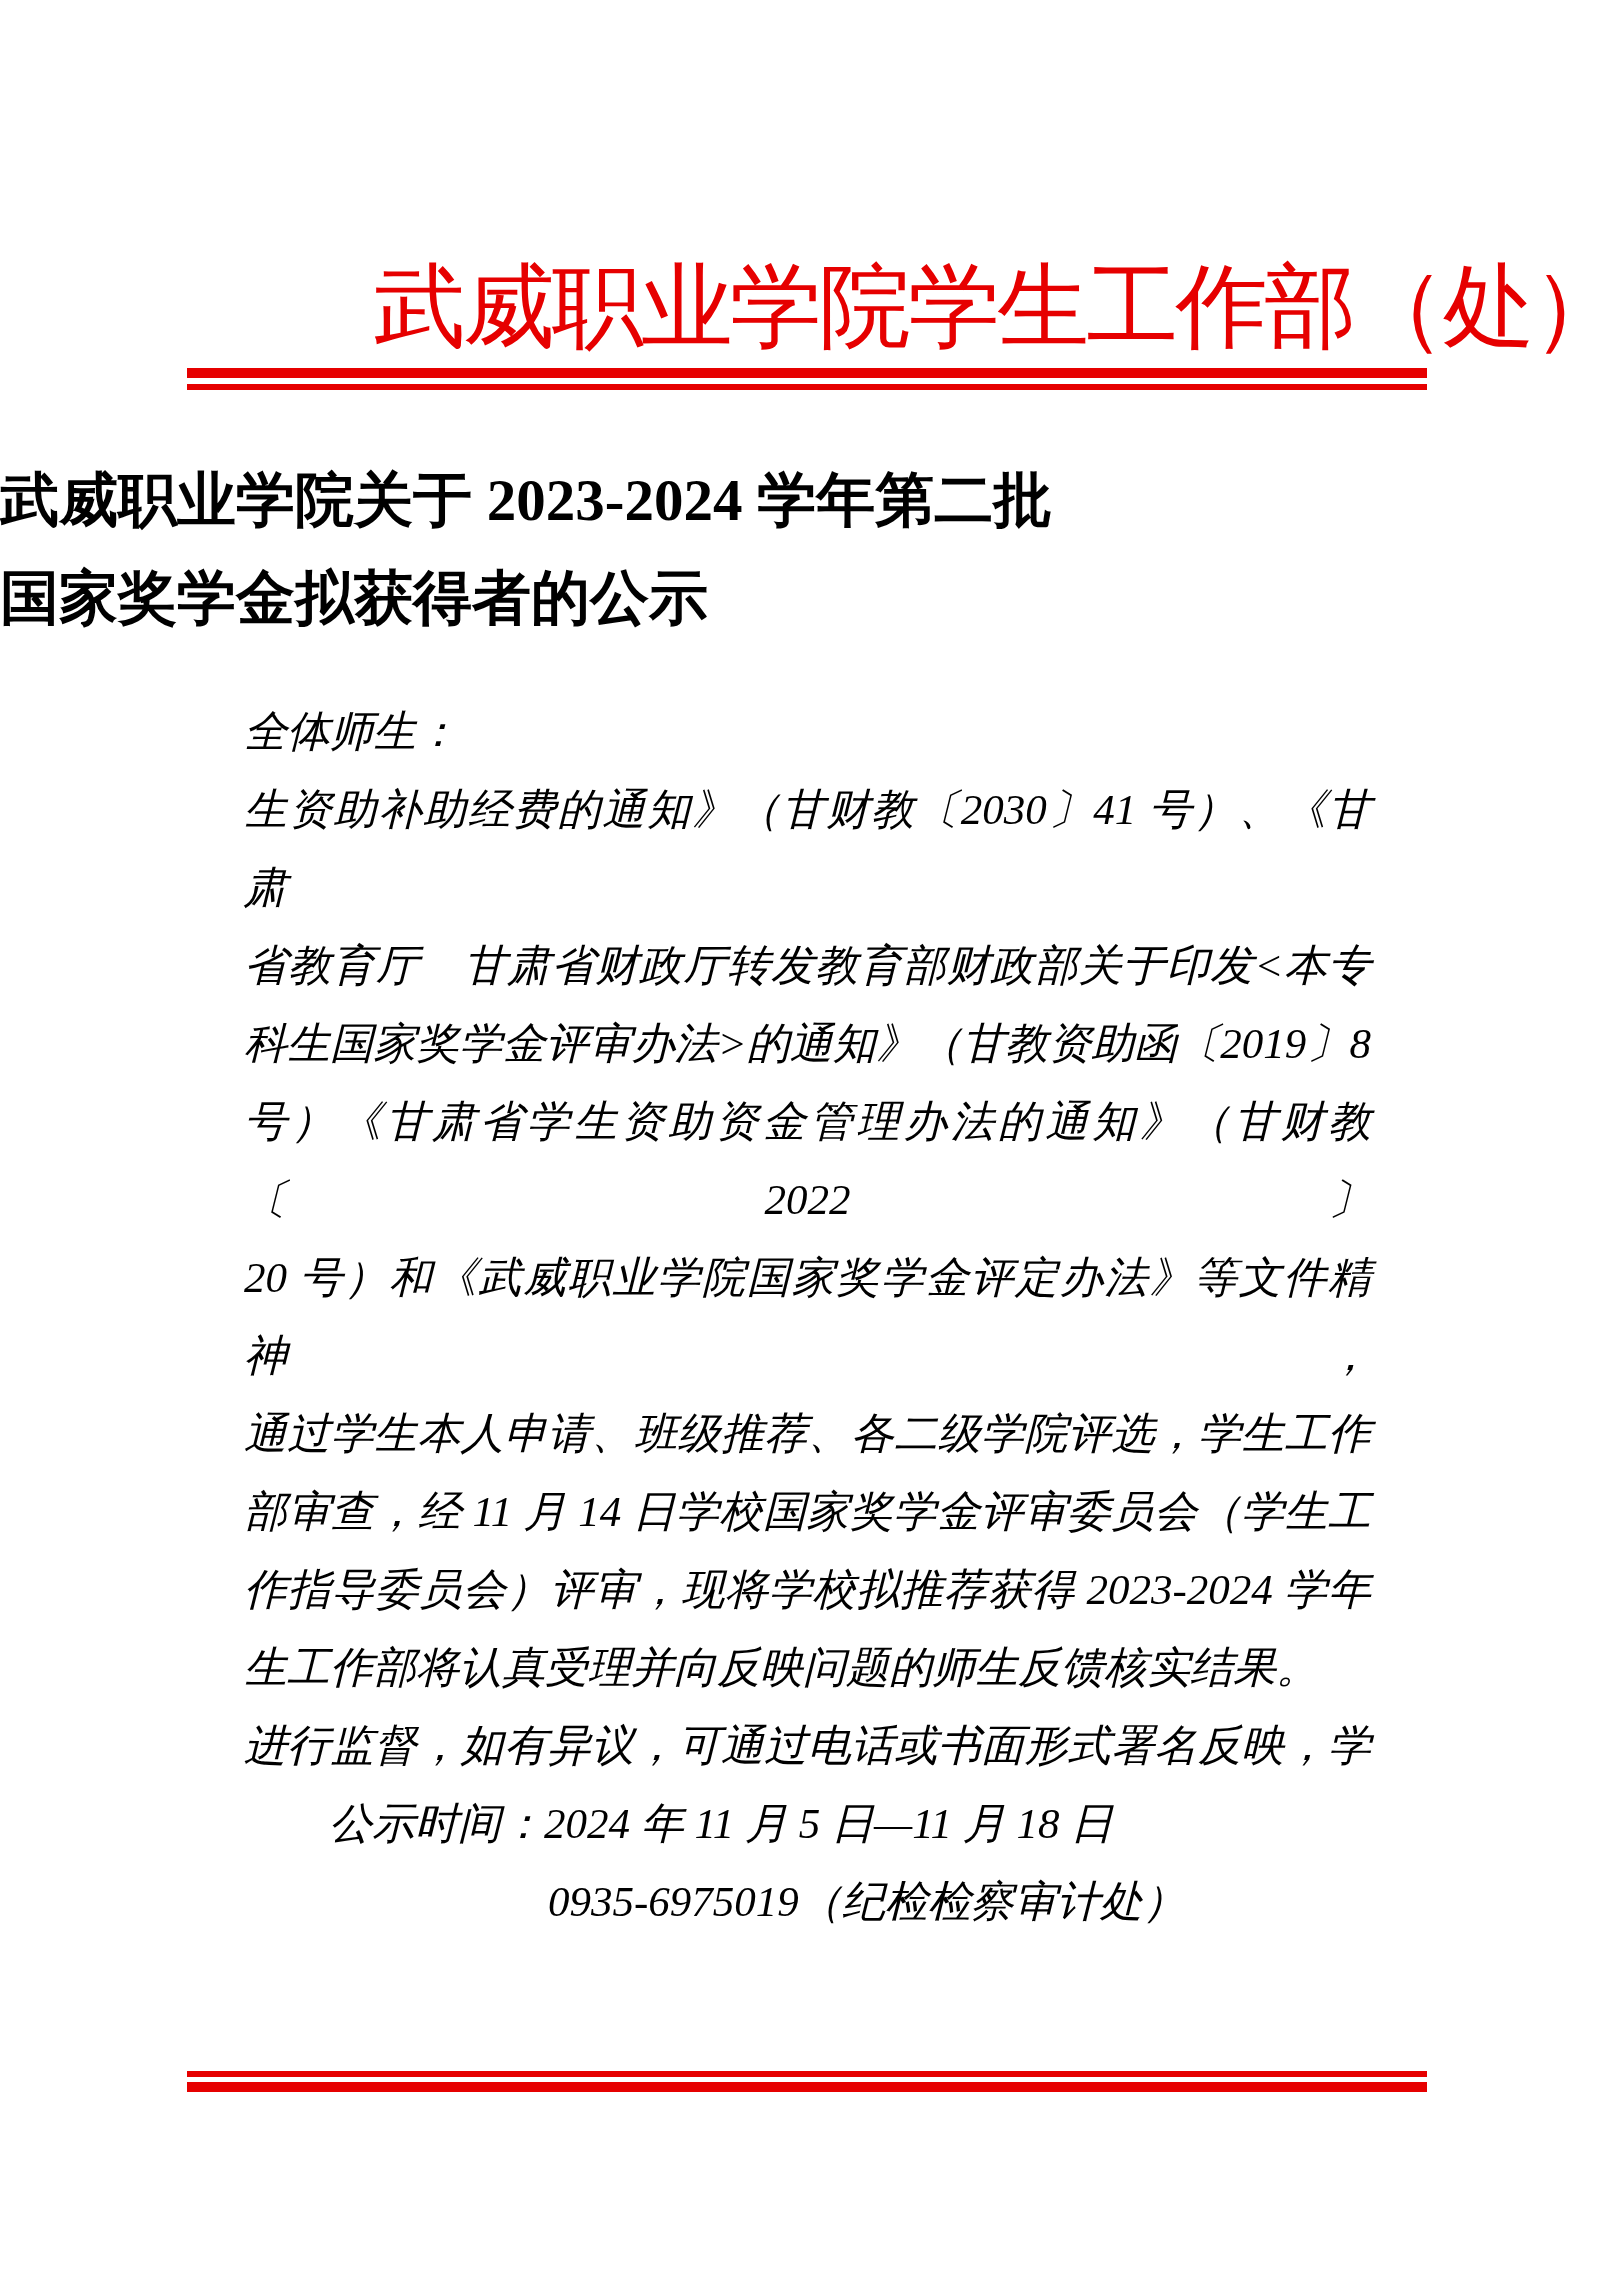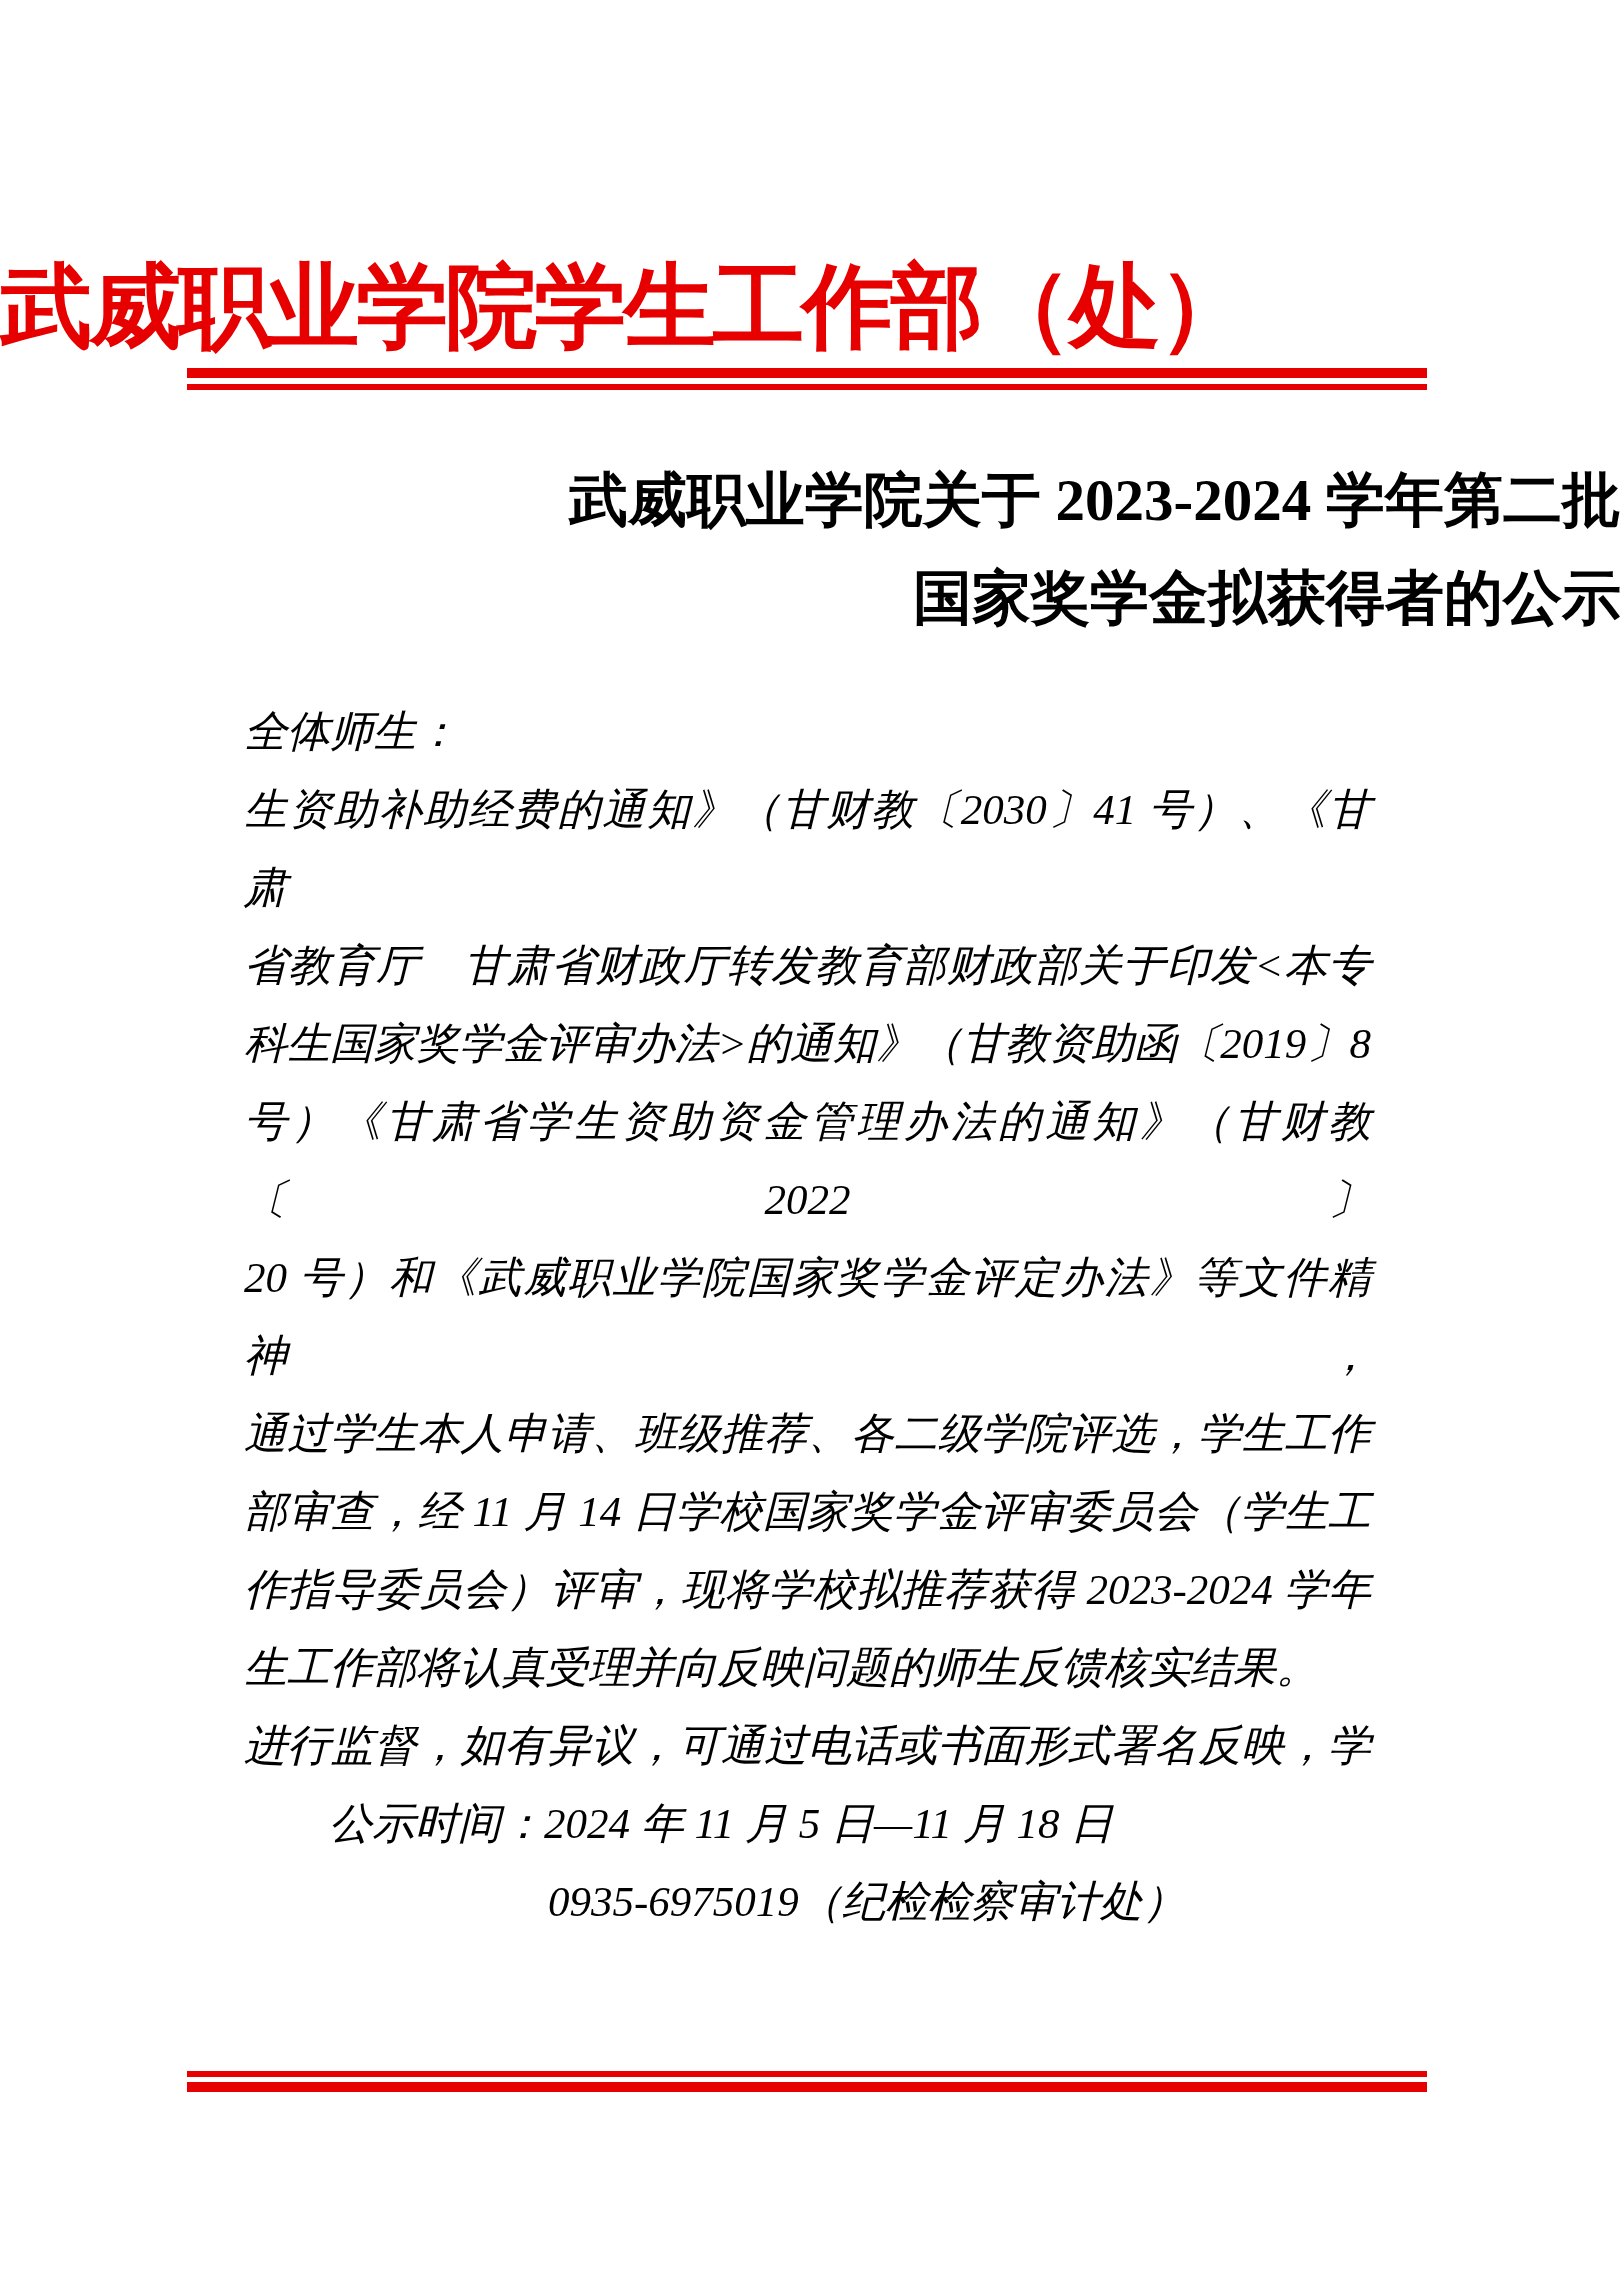--- a/index.html
+++ b/index.html
@@ -14,23 +14,23 @@
     background: #ffffff;
     overflow: hidden;
   }
 
   
   .masthead {
     position: absolute;
     top: 248px;
     left: 0;
     width: 100%;
-    text-align: left;
+    text-align: right;
     font-size: 92px;
-    font-weight: bold;
+    font-weight: normal;
     letter-spacing: -2.9px;
     line-height: 118px;
     color: var(--red);
     white-space: nowrap;
   }
 
   
   .rule {
     position: absolute;
     left: 187px;
@@ -41,21 +41,21 @@
   .rule-top-thin     { top: 384px;  height: 5.9px;  }
   .rule-bottom-thin  { top: 2071px; height: 5.9px;  }
   .rule-bottom-thick { top: 2082px; height: 9.8px; }
 
   
   .doc-title {
     position: absolute;
     top: 451px;
     left: 0;
     width: 100%;
-    text-align: right;
+    text-align: left;
     color: var(--ink);
     font-size: 59px;
     font-weight: bold;
     line-height: 98px;
     white-space: nowrap;
   }
 
   
   .body-col {
     position: absolute;

